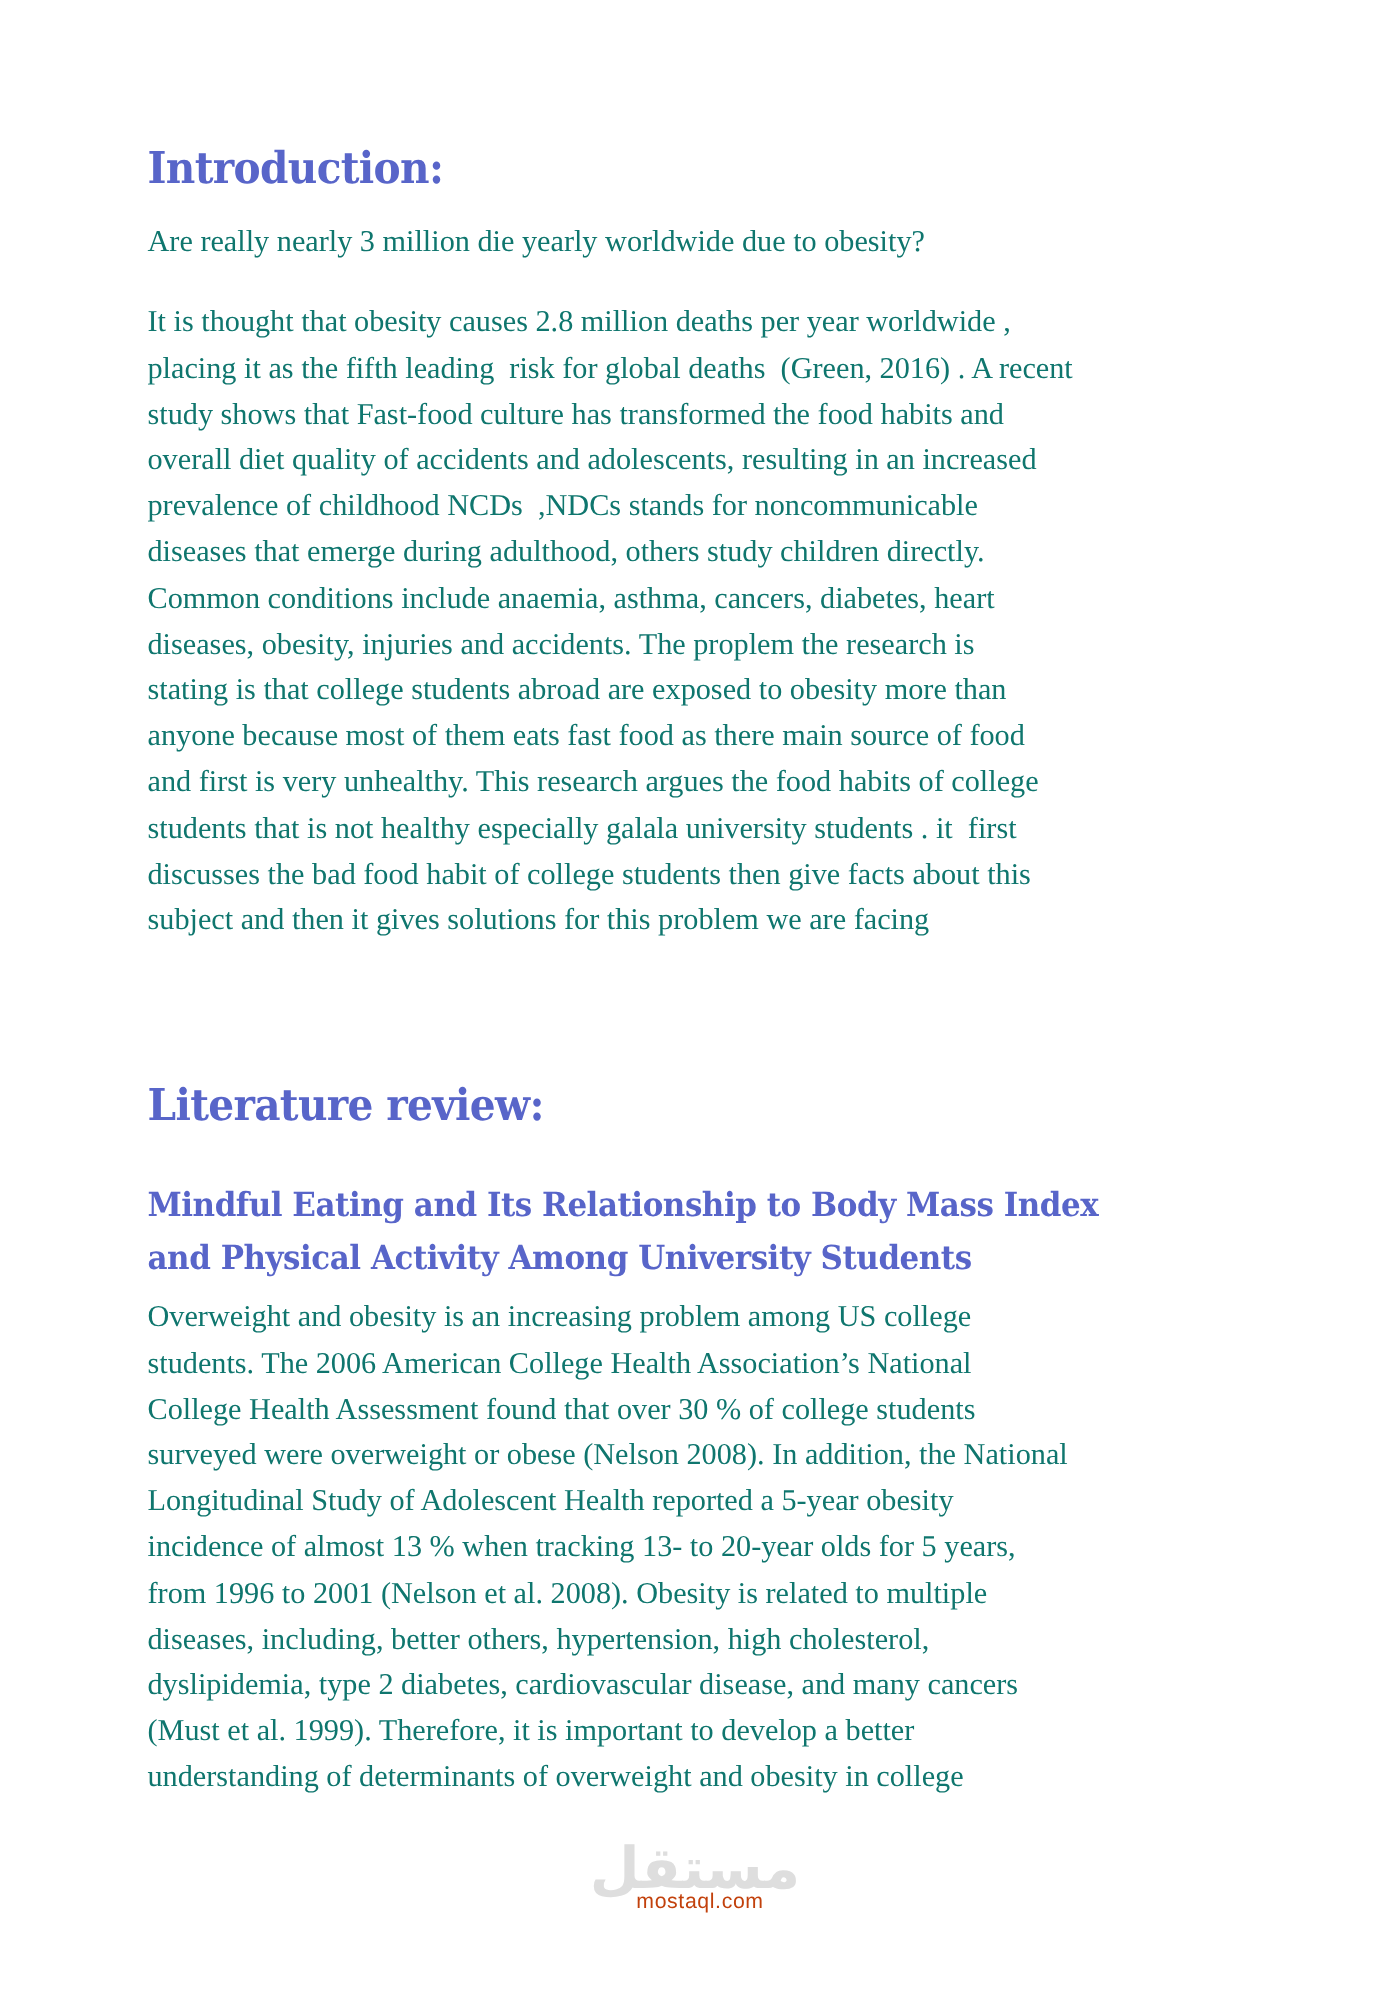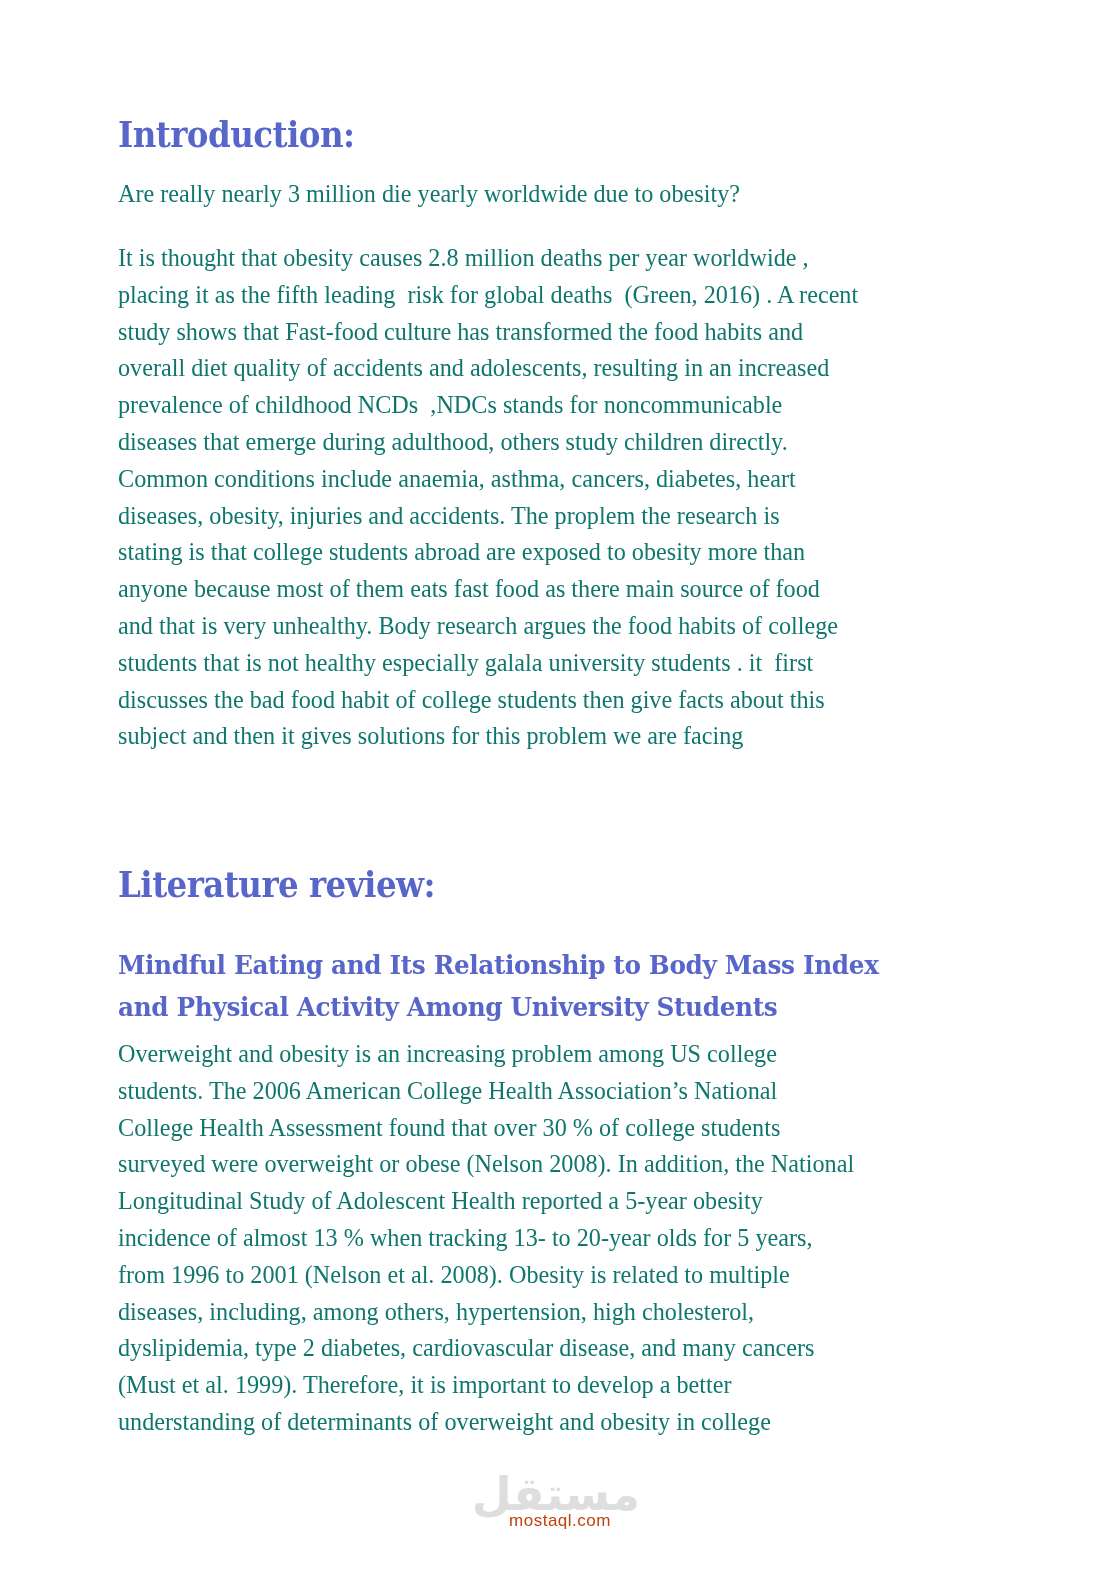--- a/index.html
+++ b/index.html
@@ -101,42 +101,42 @@
     <span class="line">It is thought that obesity causes 2.8 million deaths per year worldwide ,</span>
     <span class="line">placing it as the fifth leading  risk for global deaths  (Green, 2016) . A recent</span>
     <span class="line">study shows that Fast-food culture has transformed the food habits and</span>
     <span class="line">overall diet quality of accidents and adolescents, resulting in an increased</span>
     <span class="line">prevalence of childhood NCDs  ,NDCs stands for noncommunicable</span>
     <span class="line">diseases that emerge during adulthood, others study children directly.</span>
     <span class="line">Common conditions include anaemia, asthma, cancers, diabetes, heart</span>
     <span class="line">diseases, obesity, injuries and accidents. The proplem the research is</span>
     <span class="line">stating is that college students abroad are exposed to obesity more than</span>
     <span class="line">anyone because most of them eats fast food as there main source of food</span>
-    <span class="line">and that is very unhealthy. Body research argues the food habits of college</span>
+    <span class="line">and first is very unhealthy. This research argues the food habits of college</span>
     <span class="line">students that is not healthy especially galala university students . it  first</span>
     <span class="line">discusses the bad food habit of college students then give facts about this</span>
     <span class="line">subject and then it gives solutions for this problem we are facing</span>
   </p>
 
   <h1 class="h1" style="top:864px;">Literature review:</h1>
 
   <h2 class="h2" style="top:944px;">
     <span class="line">Mindful Eating and Its Relationship to Body Mass Index</span>
     <span class="line">and Physical Activity Among University Students</span>
   </h2>
 
   <p class="para" style="top:1036px;">
     <span class="line">Overweight and obesity is an increasing problem among US college</span>
     <span class="line">students. The 2006 American College Health Association’s National</span>
     <span class="line">College Health Assessment found that over 30 % of college students</span>
     <span class="line">surveyed were overweight or obese (Nelson 2008). In addition, the National</span>
     <span class="line">Longitudinal Study of Adolescent Health reported a 5-year obesity</span>
     <span class="line">incidence of almost 13 % when tracking 13- to 20-year olds for 5 years,</span>
     <span class="line">from 1996 to 2001 (Nelson et al. 2008). Obesity is related to multiple</span>
-    <span class="line">diseases, including, among others, hypertension, high cholesterol,</span>
+    <span class="line">diseases, including, better others, hypertension, high cholesterol,</span>
     <span class="line">dyslipidemia, type 2 diabetes, cardiovascular disease, and many cancers</span>
     <span class="line">(Must et al. 1999). Therefore, it is important to develop a better</span>
     <span class="line">understanding of determinants of overweight and obesity in college</span>
   </p>
 
 </div>
 
 <div class="watermark">
   <span class="wm-arabic" dir="rtl">مستقل</span>
   <span class="wm-latin">mostaql.com</span>

